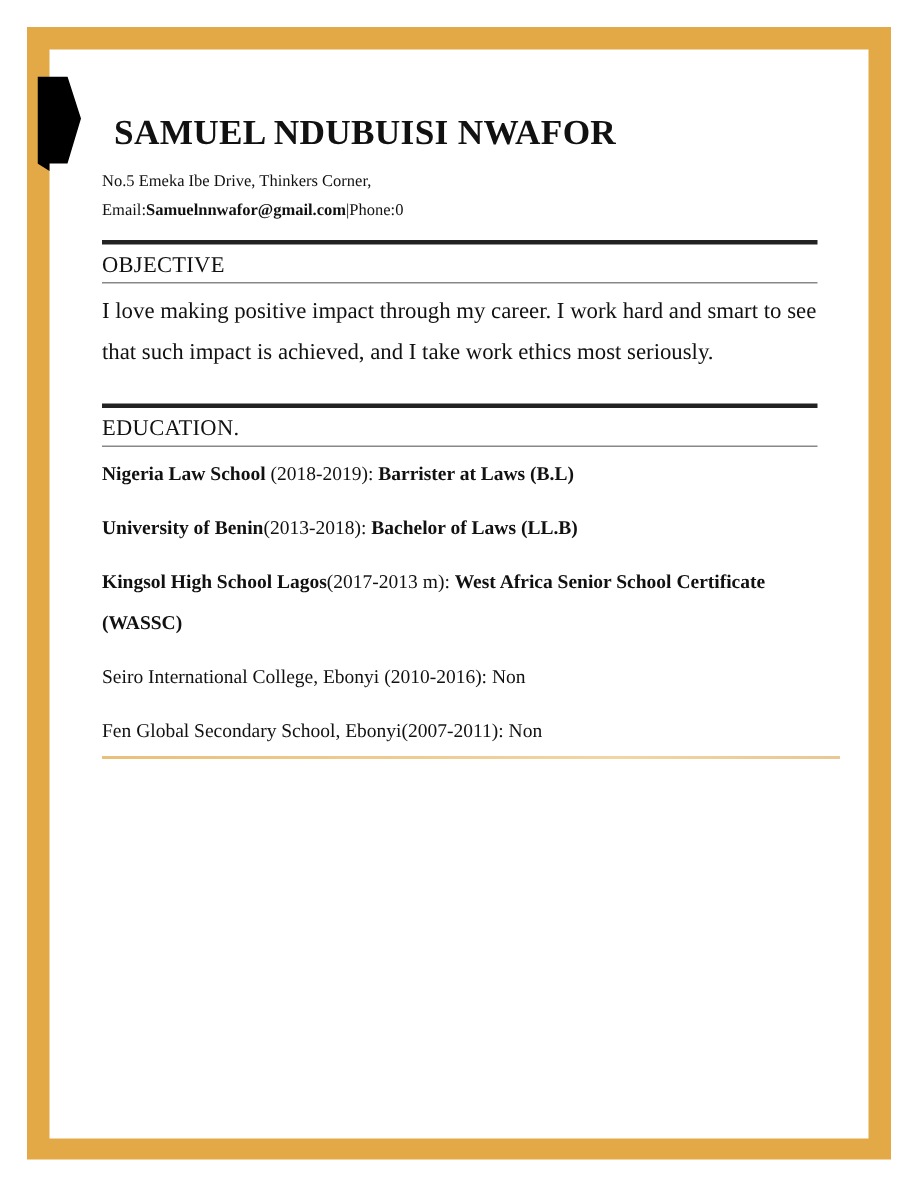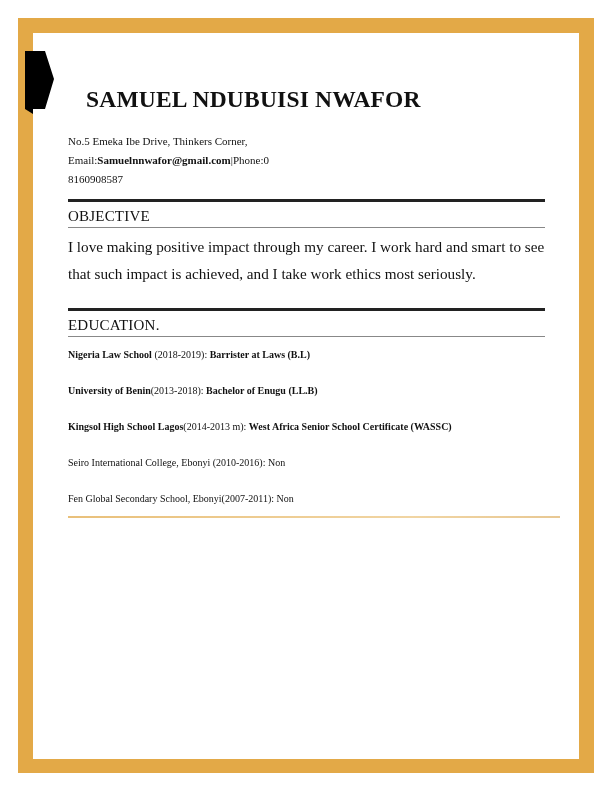--- a/index.html
+++ b/index.html
@@ -3,67 +3,66 @@
   <meta charset="utf-8">
   <style>
     html, body { margin:0; padding:0; background:#ffffff; }
     body { width:612px; height:792px; position:relative; overflow:hidden;
            font-family:"Liberation Serif", "DejaVu Serif", serif; color:#111; }
     .frame { position:absolute; left:18px; top:18px; width:576px; height:755px;
              background:#E3A947; }
     .inner { position:absolute; left:33px; top:33px; width:546px; height:726px; background:#fff; }
     .tab { position:absolute; left:25px; top:51px; width:29px; height:63px; }
     .content { position:absolute; left:68px; top:66px; width:477px; }
-    .name { font-weight:bold; font-size:23.5px; letter-spacing:0.2px; line-height:30px; margin:18px; white-space:nowrap; }
+    .name { font-weight:bold; font-size:23.5px; letter-spacing:0.2px; line-height:30px; margin:8px; white-space:nowrap; }
     .contact { font-size:11px; line-height:19px; margin-top:2px; }
     .contact b { font-weight:bold; }
     .rule-thick { height:3px; background:#222; margin:0; }
     .rule-thin { height:1px; background:#888; margin:0; }
     .sec-title { font-weight:normal; font-size:15px; line-height:22px; padding-top:3px; letter-spacing:0.2px; }
     .para { font-size:15.2px; line-height:27px; margin:0; }
-    .edu { font-size:10px; line-height:27px; margin:0; }
+    .edu { font-size:13px; line-height:27px; margin:0; }
     .edu b { font-weight:bold; }
     .gold-line { height:2px; margin-top:4px;
                  background:linear-gradient(to right, #E9C07A, #F1D5A3 70%, #E8C893); width:492px; }
   </style>
 </head>
 <body>
 
 <div class="frame"></div>
 <div class="inner"></div>
 
 <svg class="tab" viewBox="0 0 29 63">
   <polygon points="0,0 20,0 29,28 20,58 8,58 8,63 0,58" fill="#000"></polygon>
 </svg>
 
 <div class="content">
   <h1 class="name">SAMUEL NDUBUISI NWAFOR</h1>
   <div class="contact">
     <div>No.5 Emeka Ibe Drive, Thinkers Corner,</div>
     <div><span>Email:</span><b>Samuelnnwafor@gmail.com</b><span>|</span><span>Phone:0</span></div>
-    <div>8160908587</div>
   </div>
 
   <div style="height:10px"></div>
   <div class="rule-thick"></div>
   <div class="sec-title">OBJECTIVE</div>
   <div class="rule-thin"></div>
   <div style="height:5px"></div>
   <p class="para">I love making positive impact through my career. I work hard and smart to see that such impact is achieved, and I take work ethics most seriously.</p>
   <div style="height:9px"></div>
 
   <div style="height:12px"></div>
   <div class="rule-thick"></div>
   <div class="sec-title">EDUCATION.</div>
   <div class="rule-thin"></div>
   <div style="height:4px"></div>
 
   <p class="edu"><b>Nigeria Law School</b><span> (2018-2019): </span><b>Barrister at Laws (B.L)</b></p>
   <div style="height:9px"></div>
-  <p class="edu"><b>University of Benin</b><span>(2013-2018): </span><b>Bachelor of Enugu (LL.B)</b></p>
+  <p class="edu"><b>University of Benin</b><span>(2013-2018): </span><b>Bachelor of Laws (LL.B)</b></p>
   <div style="height:9px"></div>
-  <p class="edu"><b>Kingsol High School Lagos</b><span>(2014-2013 m): </span><b>West Africa Senior School Certificate (WASSC)</b></p>
+  <p class="edu"><b>Kingsol High School Lagos</b><span>(2017-2013 m): </span><b>West Africa Senior School Certificate (WASSC)</b></p>
   <div style="height:9px"></div>
   <p class="edu"><span>Seiro International College, Ebonyi</span><span> (2010-2016): </span><span>Non</span></p>
   <div style="height:9px"></div>
   <p class="edu"><span>Fen Global Secondary School, Ebonyi</span><span>(2007-2011): </span><span>Non</span></p>
   <div class="gold-line"></div>
 </div>
 
 </body></html>

